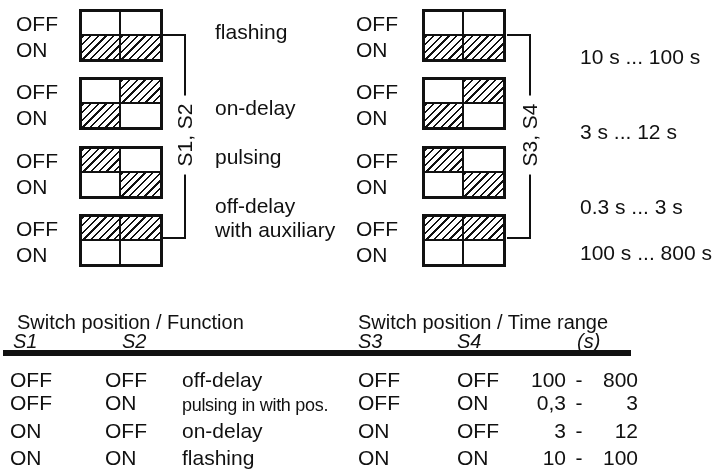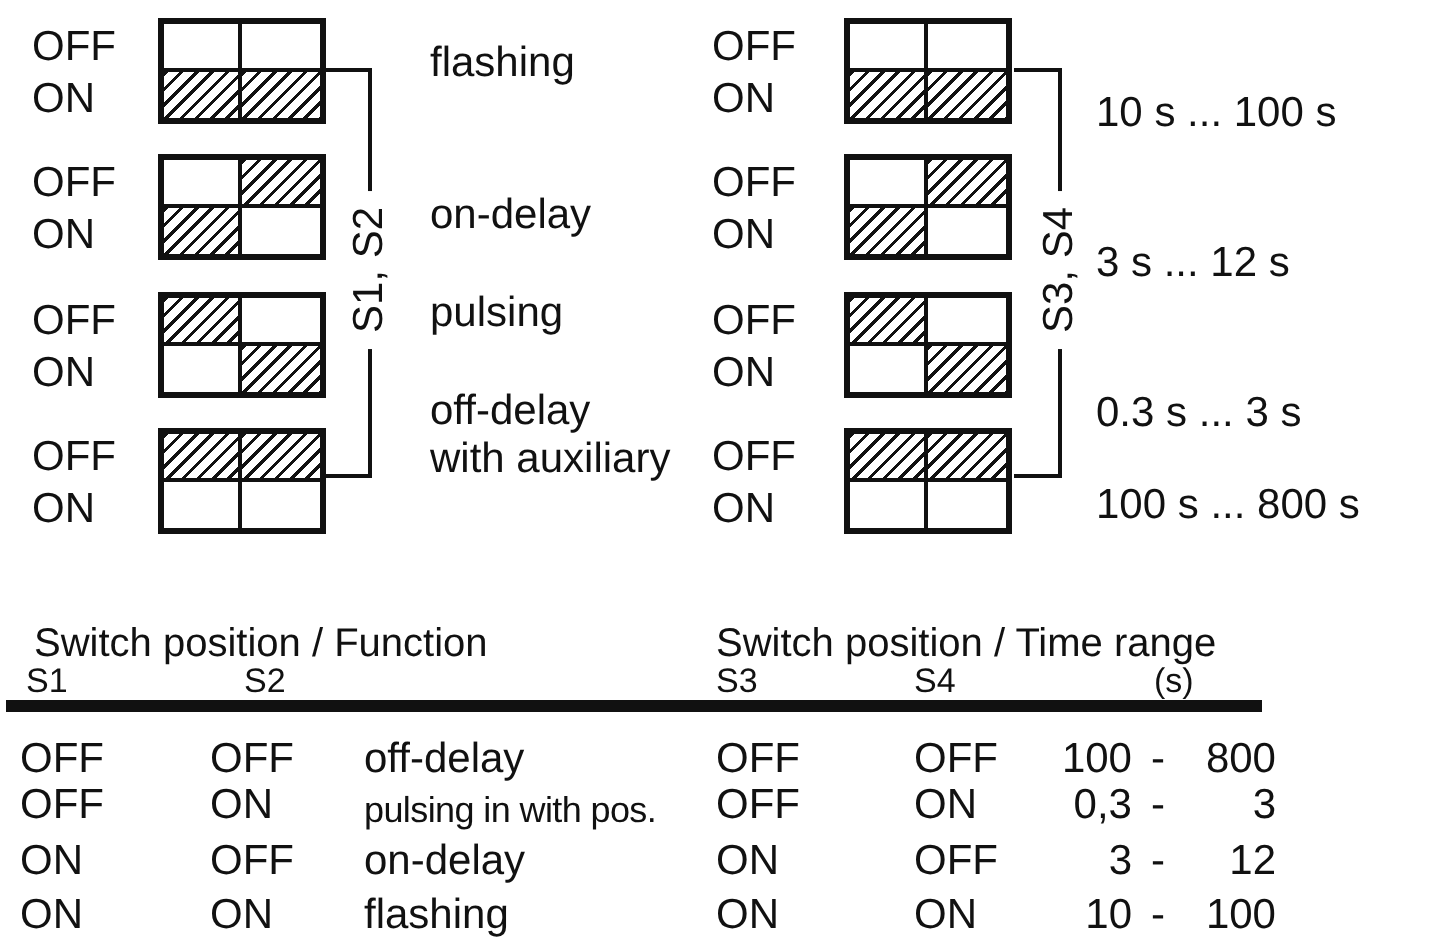--- a/index.html
+++ b/index.html
@@ -28,24 +28,24 @@
   
   .vline { position: absolute; width: 2px; background: var(--ink); }
   .hline { position: absolute; height: 2px; background: var(--ink); }
   .rlabel {
     position: absolute; transform: translate(-50%, -50%) rotate(-90deg);
     background: var(--bg); padding: 0 8px; font-size: 21px;
     white-space: nowrap; z-index: 2;
   }
   
   .fnlabel { position: absolute; left: 215px; font-size: 21px; line-height: 24px; white-space: nowrap; }
-  .timelabel { position: absolute; left: 548px; font-size: 21px; line-height: 24px; white-space: nowrap; }
+  .timelabel { position: absolute; left: 580px; font-size: 21px; line-height: 24px; white-space: nowrap; }
   
   .ttitle { position: absolute; font-size: 20px; line-height: 22px; white-space: nowrap; }
-  .colhdr { position: absolute; font-size: 17px; line-height: 20px; white-space: nowrap; }
+  .colhdr { position: absolute; font-size: 20px; line-height: 20px; white-space: nowrap; font-style: italic; }
   .rule { position: absolute; background: var(--ink); }
   .trow { position: absolute; left: 0; width: 719px; height: 24px; }
   .trow span { position: absolute; font-size: 21px; line-height: 24px; white-space: nowrap; }
   .col-s1 { left: 10px; }
   .col-s2 { left: 105px; }
   .col-fn { left: 182px; }
   .col-fn.fit { font-size: 18px; letter-spacing: -0.3px; top: 2px; }
   .col-s3 { left: 358px; }
   .col-s4 { left: 457px; }
   .col-from { left: 498px; width: 68px; text-align: right; }

